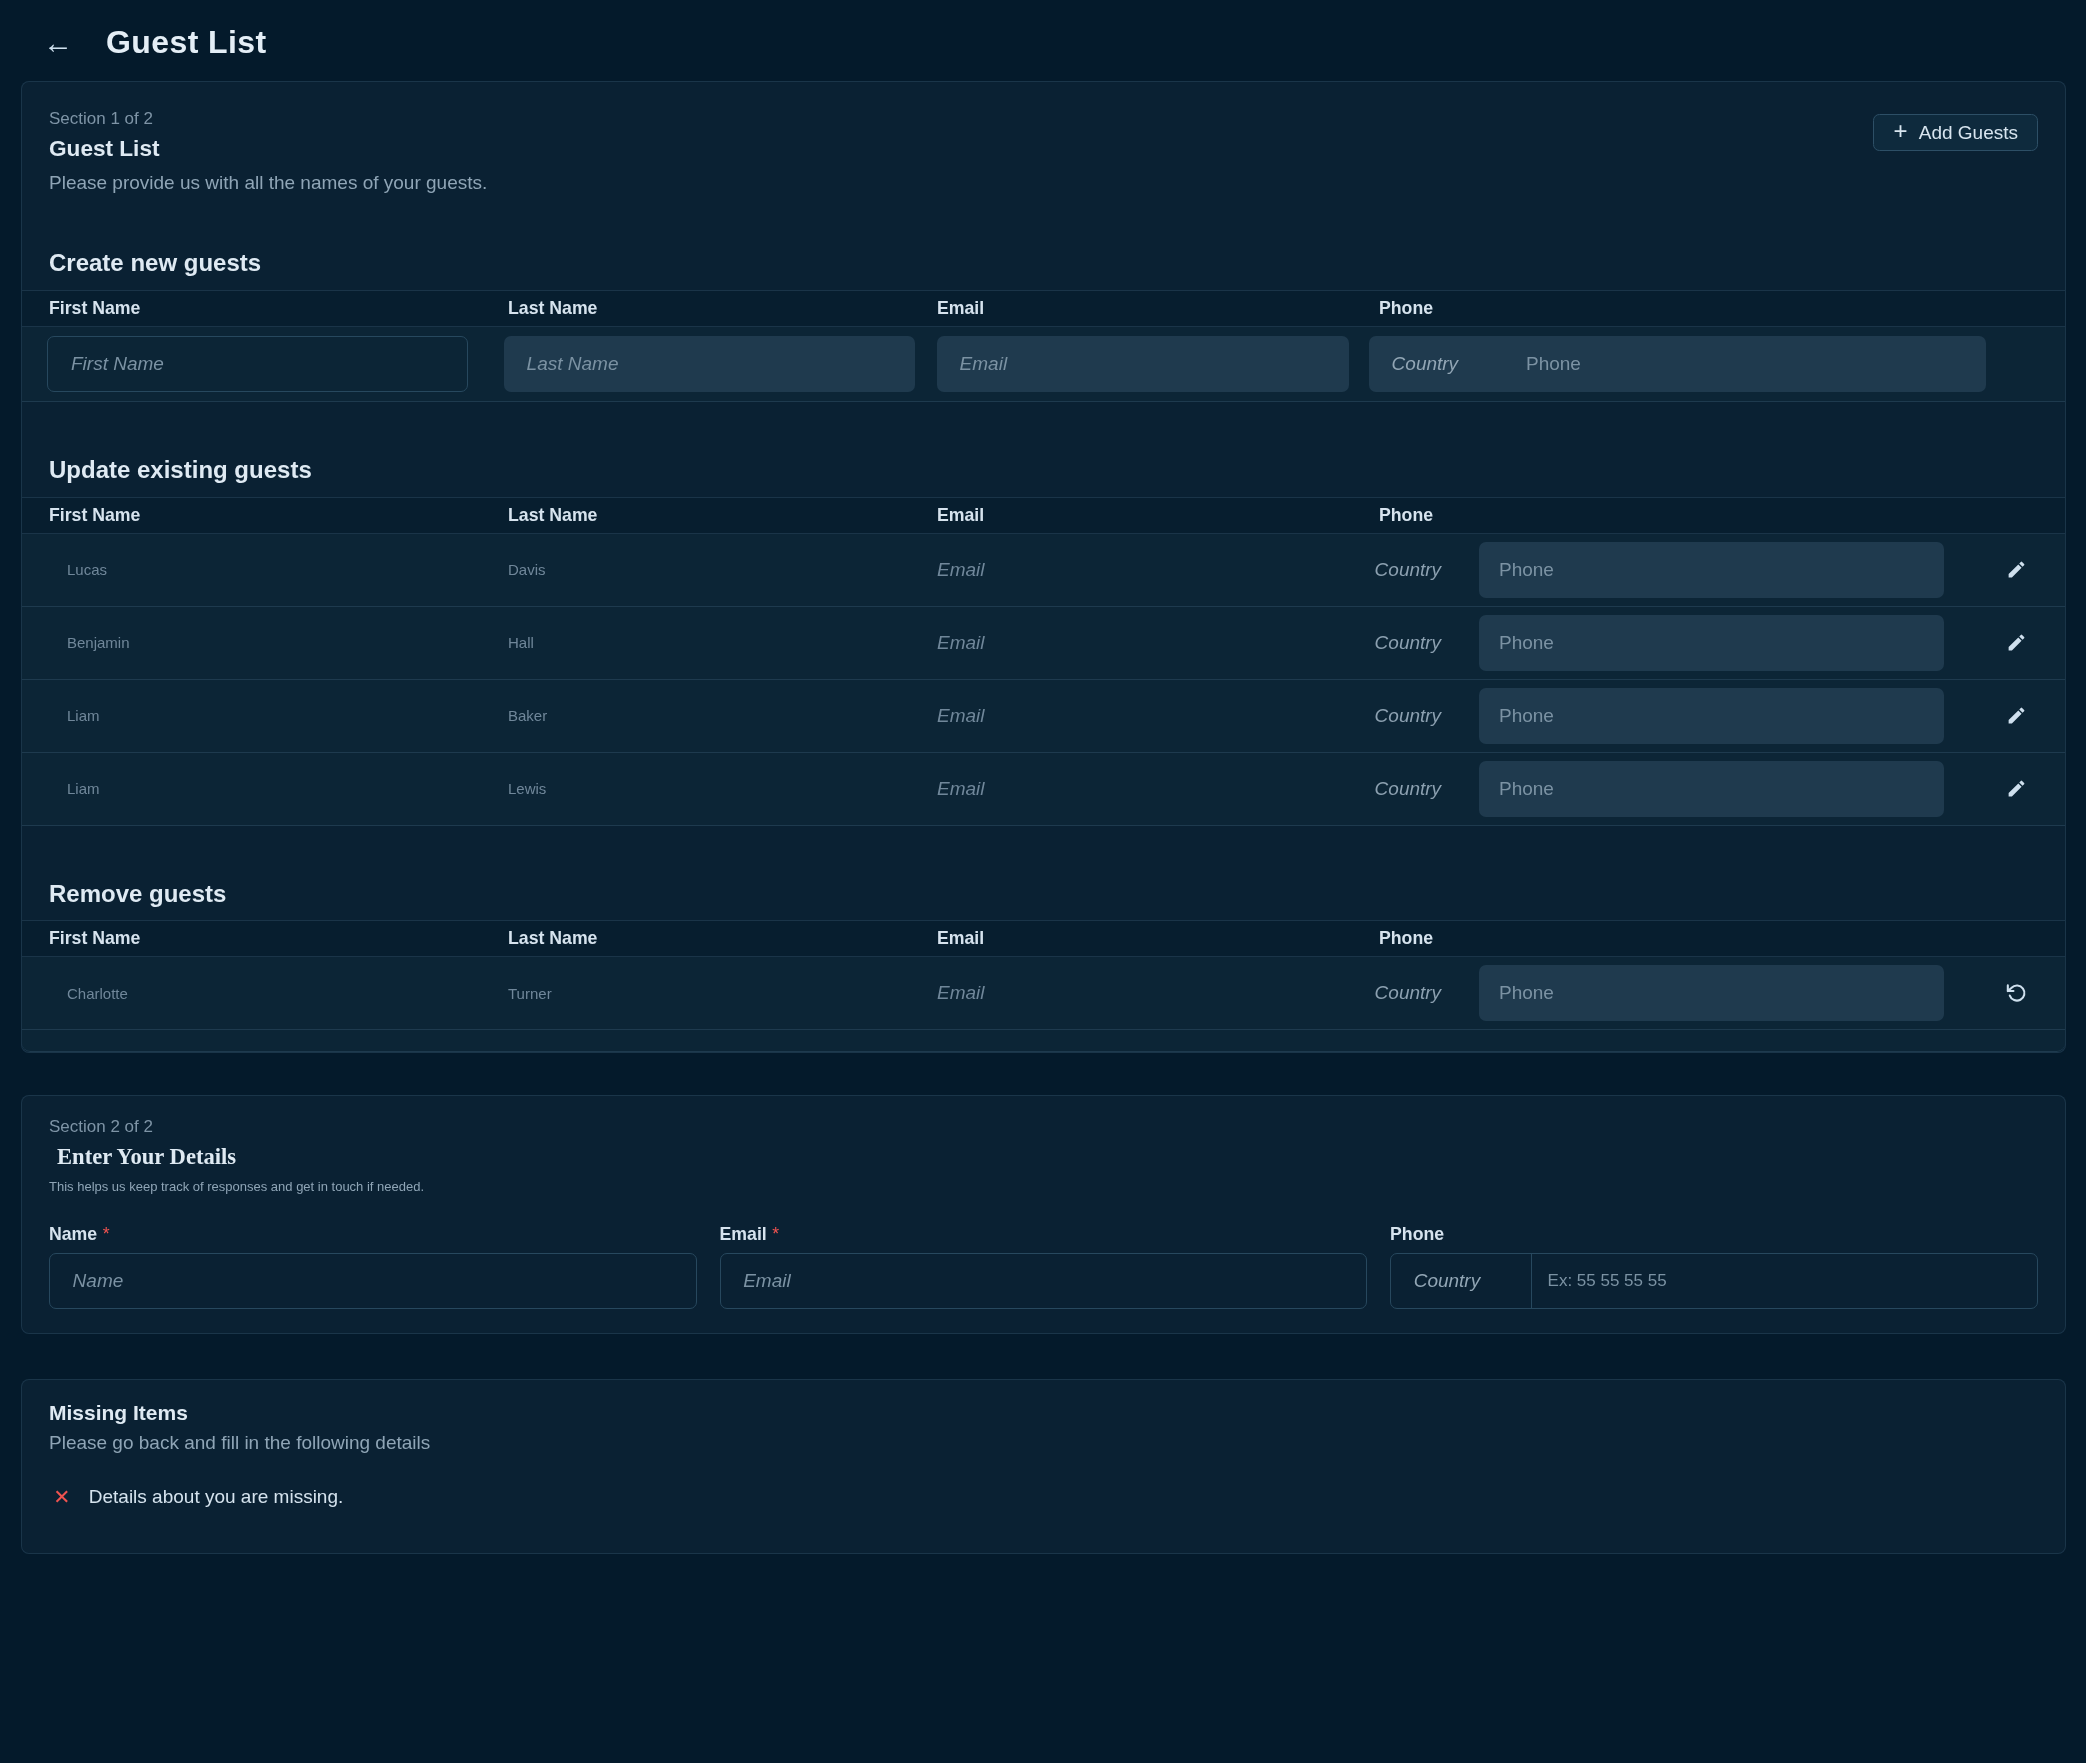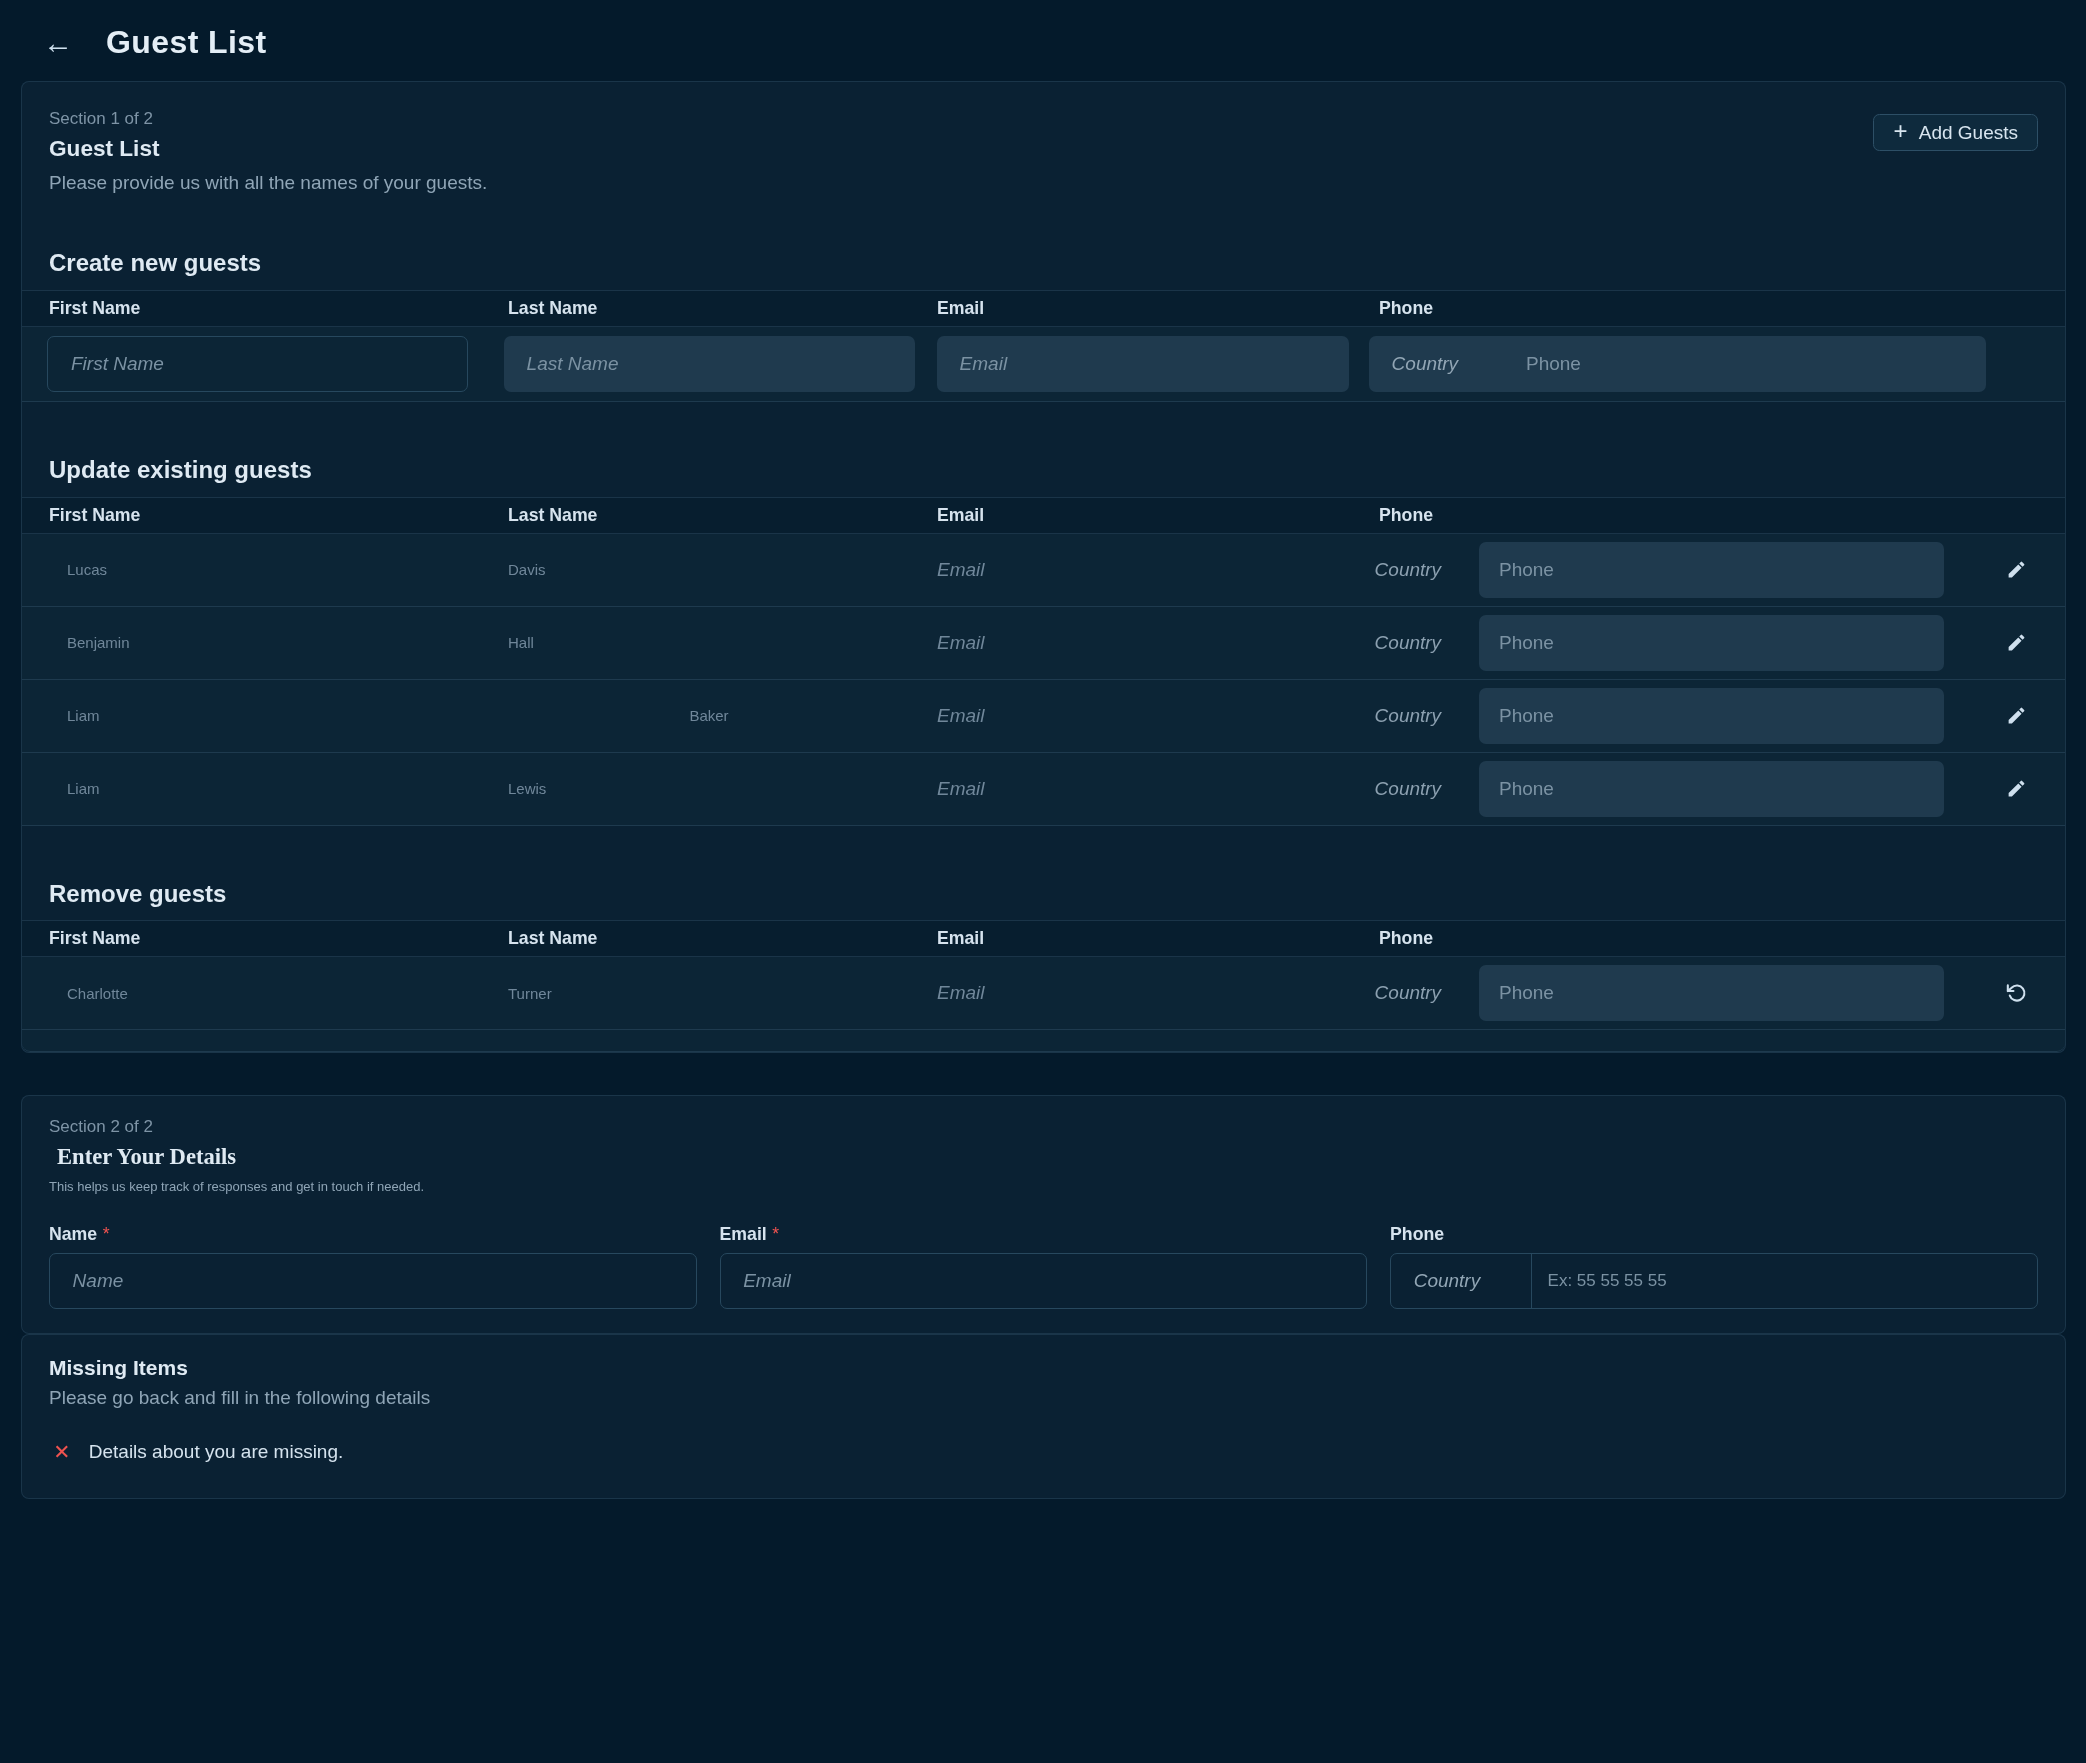--- a/index.html
+++ b/index.html
@@ -91,21 +91,21 @@
   .f-label .req{color:var(--red);margin-left:5.6px;font-weight:400;}
   .fields .inp{width:100%;}
   .phone-group-line{height:56px;border:1.1px solid var(--input-border);border-radius:7px;
     display:flex;align-items:stretch;background:transparent;}
   .phone-group-line .country-seg{width:141px;display:flex;align-items:center;padding-left:22.6px;
     font-size:19px;font-style:italic;color:#92a6b5;border-right:1.1px solid var(--input-border);}
   .phone-group-line input{flex:1;background:transparent;border:none;font-size:17px;
     color:#86efac;padding-left:15.5px;}
   .phone-group-line input::placeholder{color:var(--ph);}
   
-  .card-3{padding:21px 27px 34px 27px;}
+  .card-3{margin-top:45px;padding:21px 27px 44px 27px;}
   .miss-title{font-size:21px;font-weight:700;color:var(--txt-strong);}
   .miss-sub{font-size:19px;color:var(--txt-muted);margin-top:7px;}
   .miss-item{display:flex;align-items:center;gap:18.4px;margin-top:31px;padding-left:4.2px;}
   .x-mark{color:var(--red);font-size:20.5px;font-weight:700;}
   .miss-text{font-size:19px;color:#d5e3ee;}
 </style>
 </head>
 <body>
 
 <div class="topbar">
@@ -182,21 +182,21 @@
           <button class="icon-btn">
             <svg width="21" height="21" viewBox="0 0 24 24" fill="#cfe0ee">
               <path d="M3 17.25V21h3.75L17.81 9.94l-3.75-3.75L3 17.25zM20.71 7.04a.996.996 0 0 0 0-1.41l-2.34-2.34a.996.996 0 0 0-1.41 0l-1.83 1.83 3.75 3.75 1.83-1.83z"></path>
             </svg>
           </button>
         </div>
       </div>
 
       <div class="grow">
         <div class="cell-name">Liam</div>
-        <div class="cell-name" style="padding-left:27px;text-align:center;">Baker</div>
+        <div class="cell-name" style="padding-left:27px;">Baker</div>
         <div class="cell-ph-text">Email</div>
         <div class="cell-phone">
           <span class="country-lbl">Country</span>
           <input class="inp filled ph-upright" placeholder="Phone" style="">
         </div>
         <div class="cell-icon">
           <button class="icon-btn">
             <svg width="21" height="21" viewBox="0 0 24 24" fill="#cfe0ee">
               <path d="M3 17.25V21h3.75L17.81 9.94l-3.75-3.75L3 17.25zM20.71 7.04a.996.996 0 0 0 0-1.41l-2.34-2.34a.996.996 0 0 0-1.41 0l-1.83 1.83 3.75 3.75 1.83-1.83z"></path>
             </svg>

